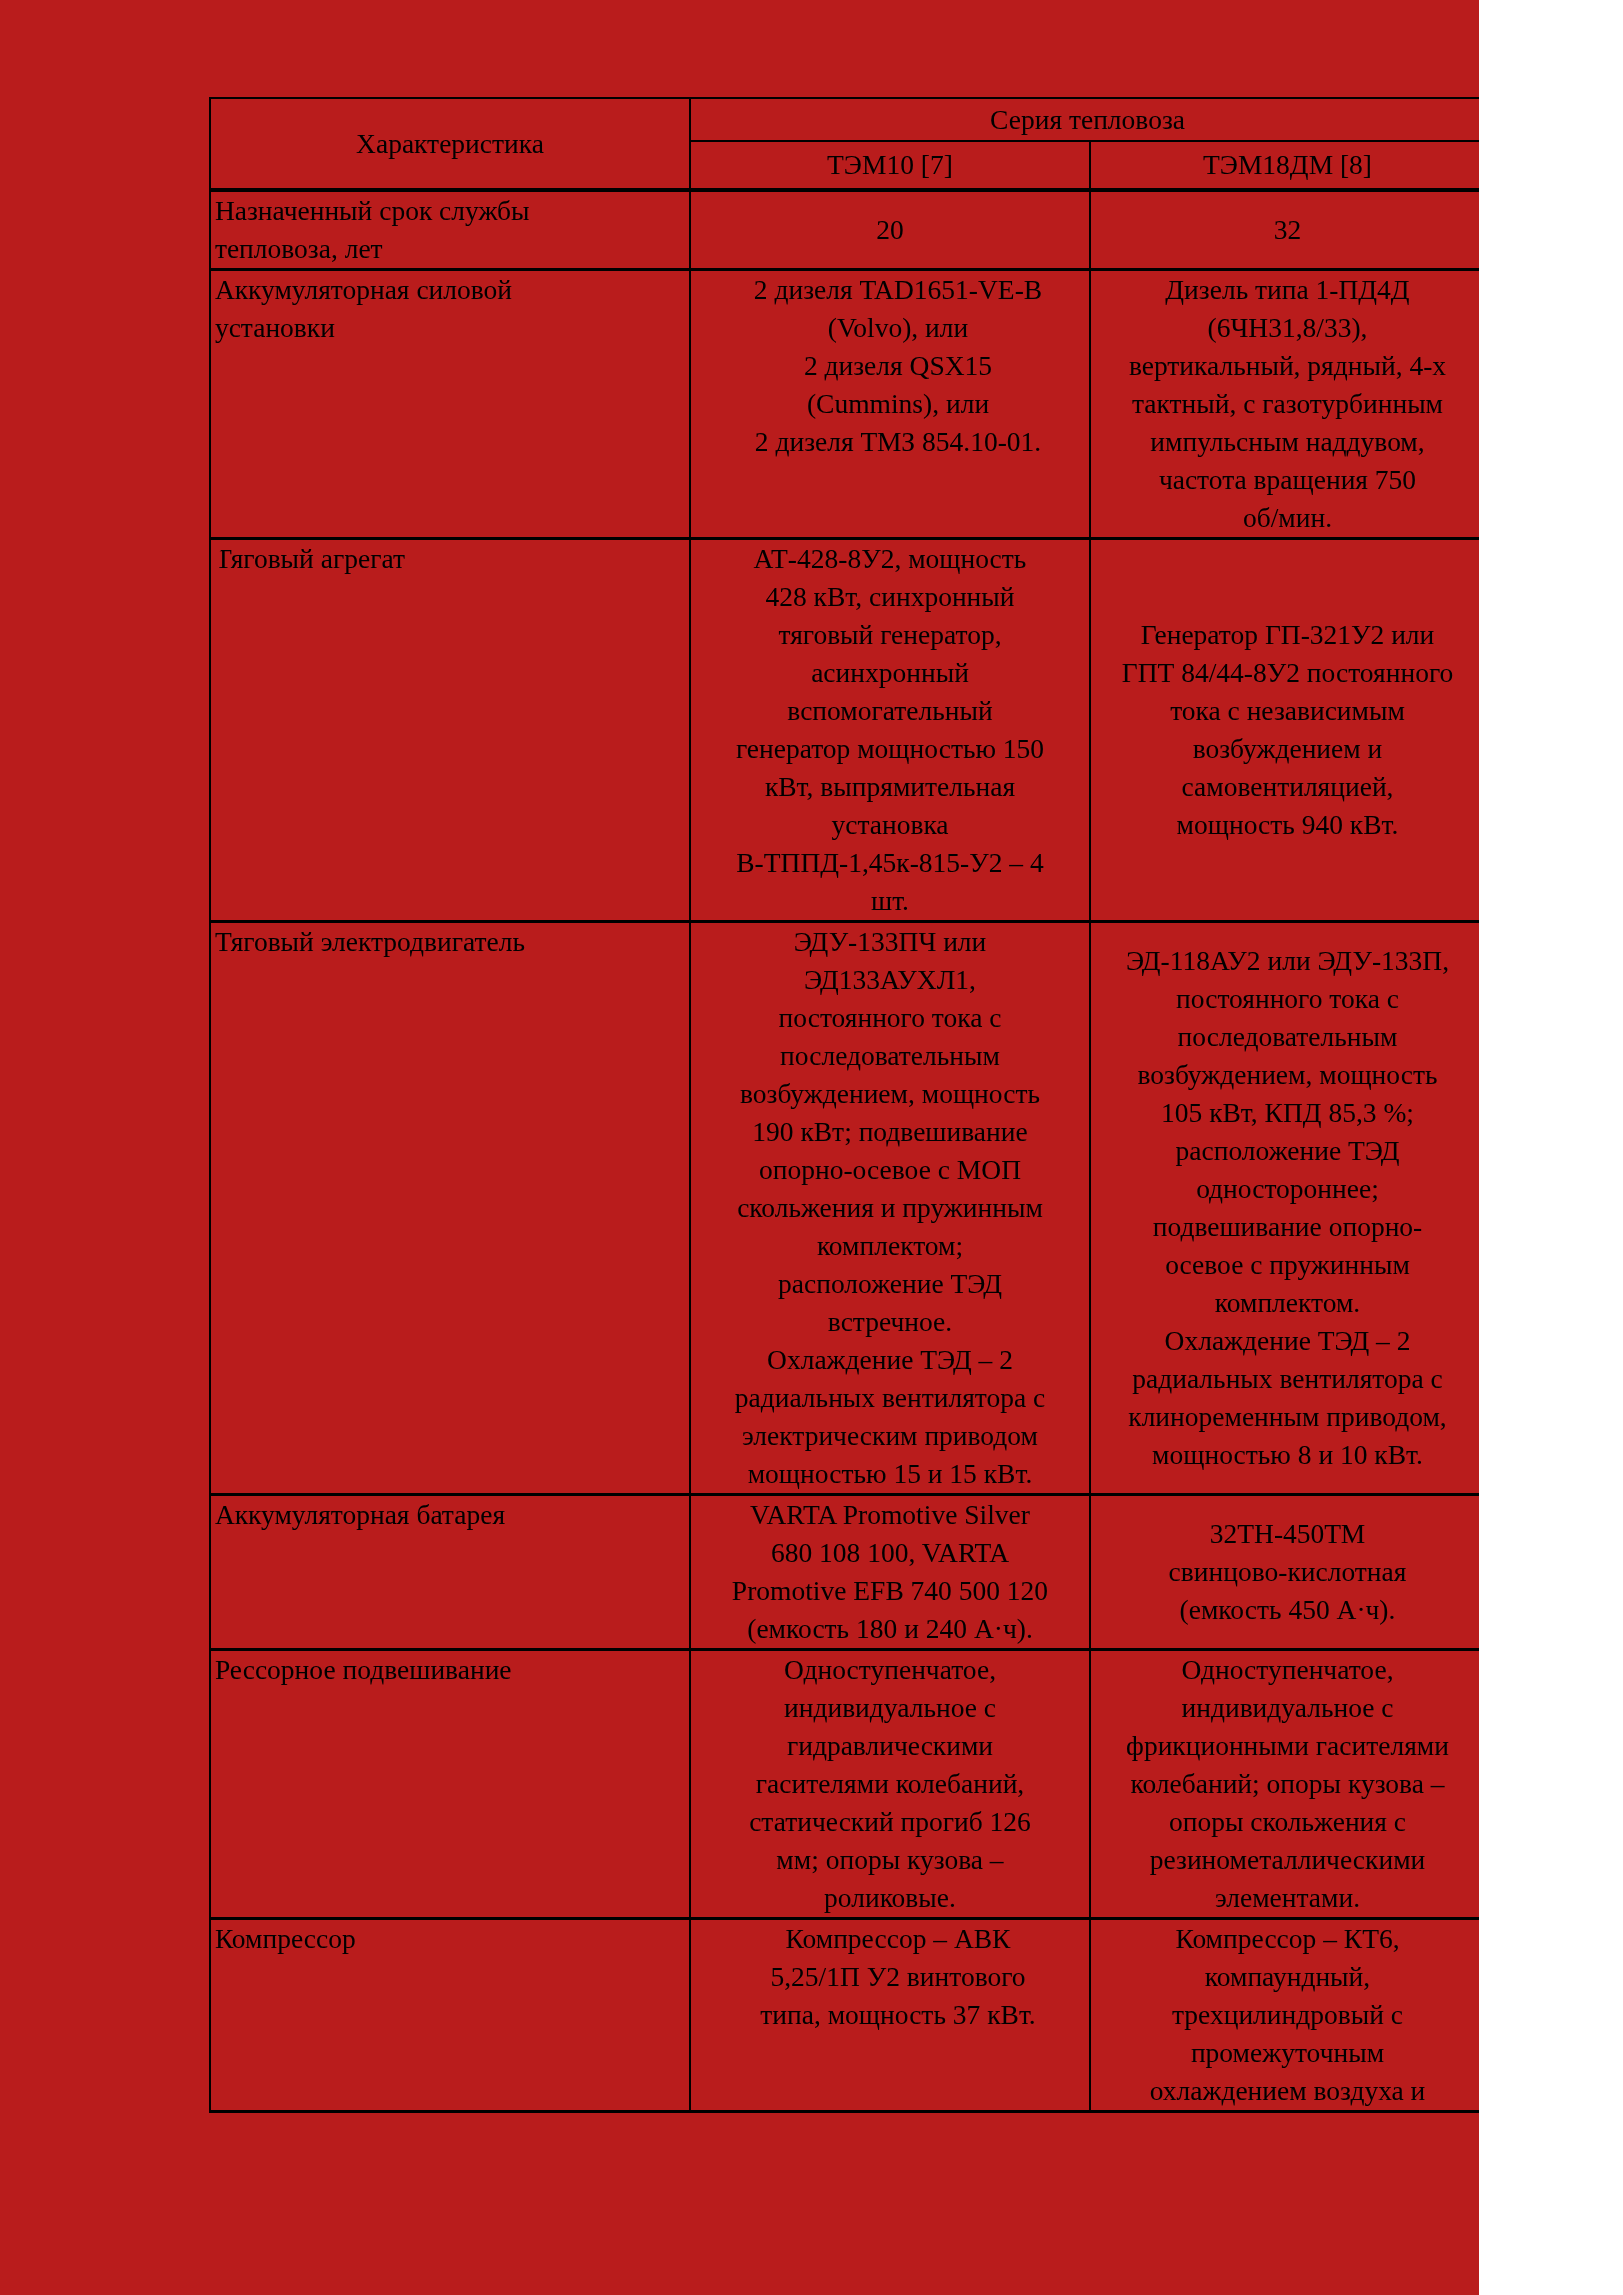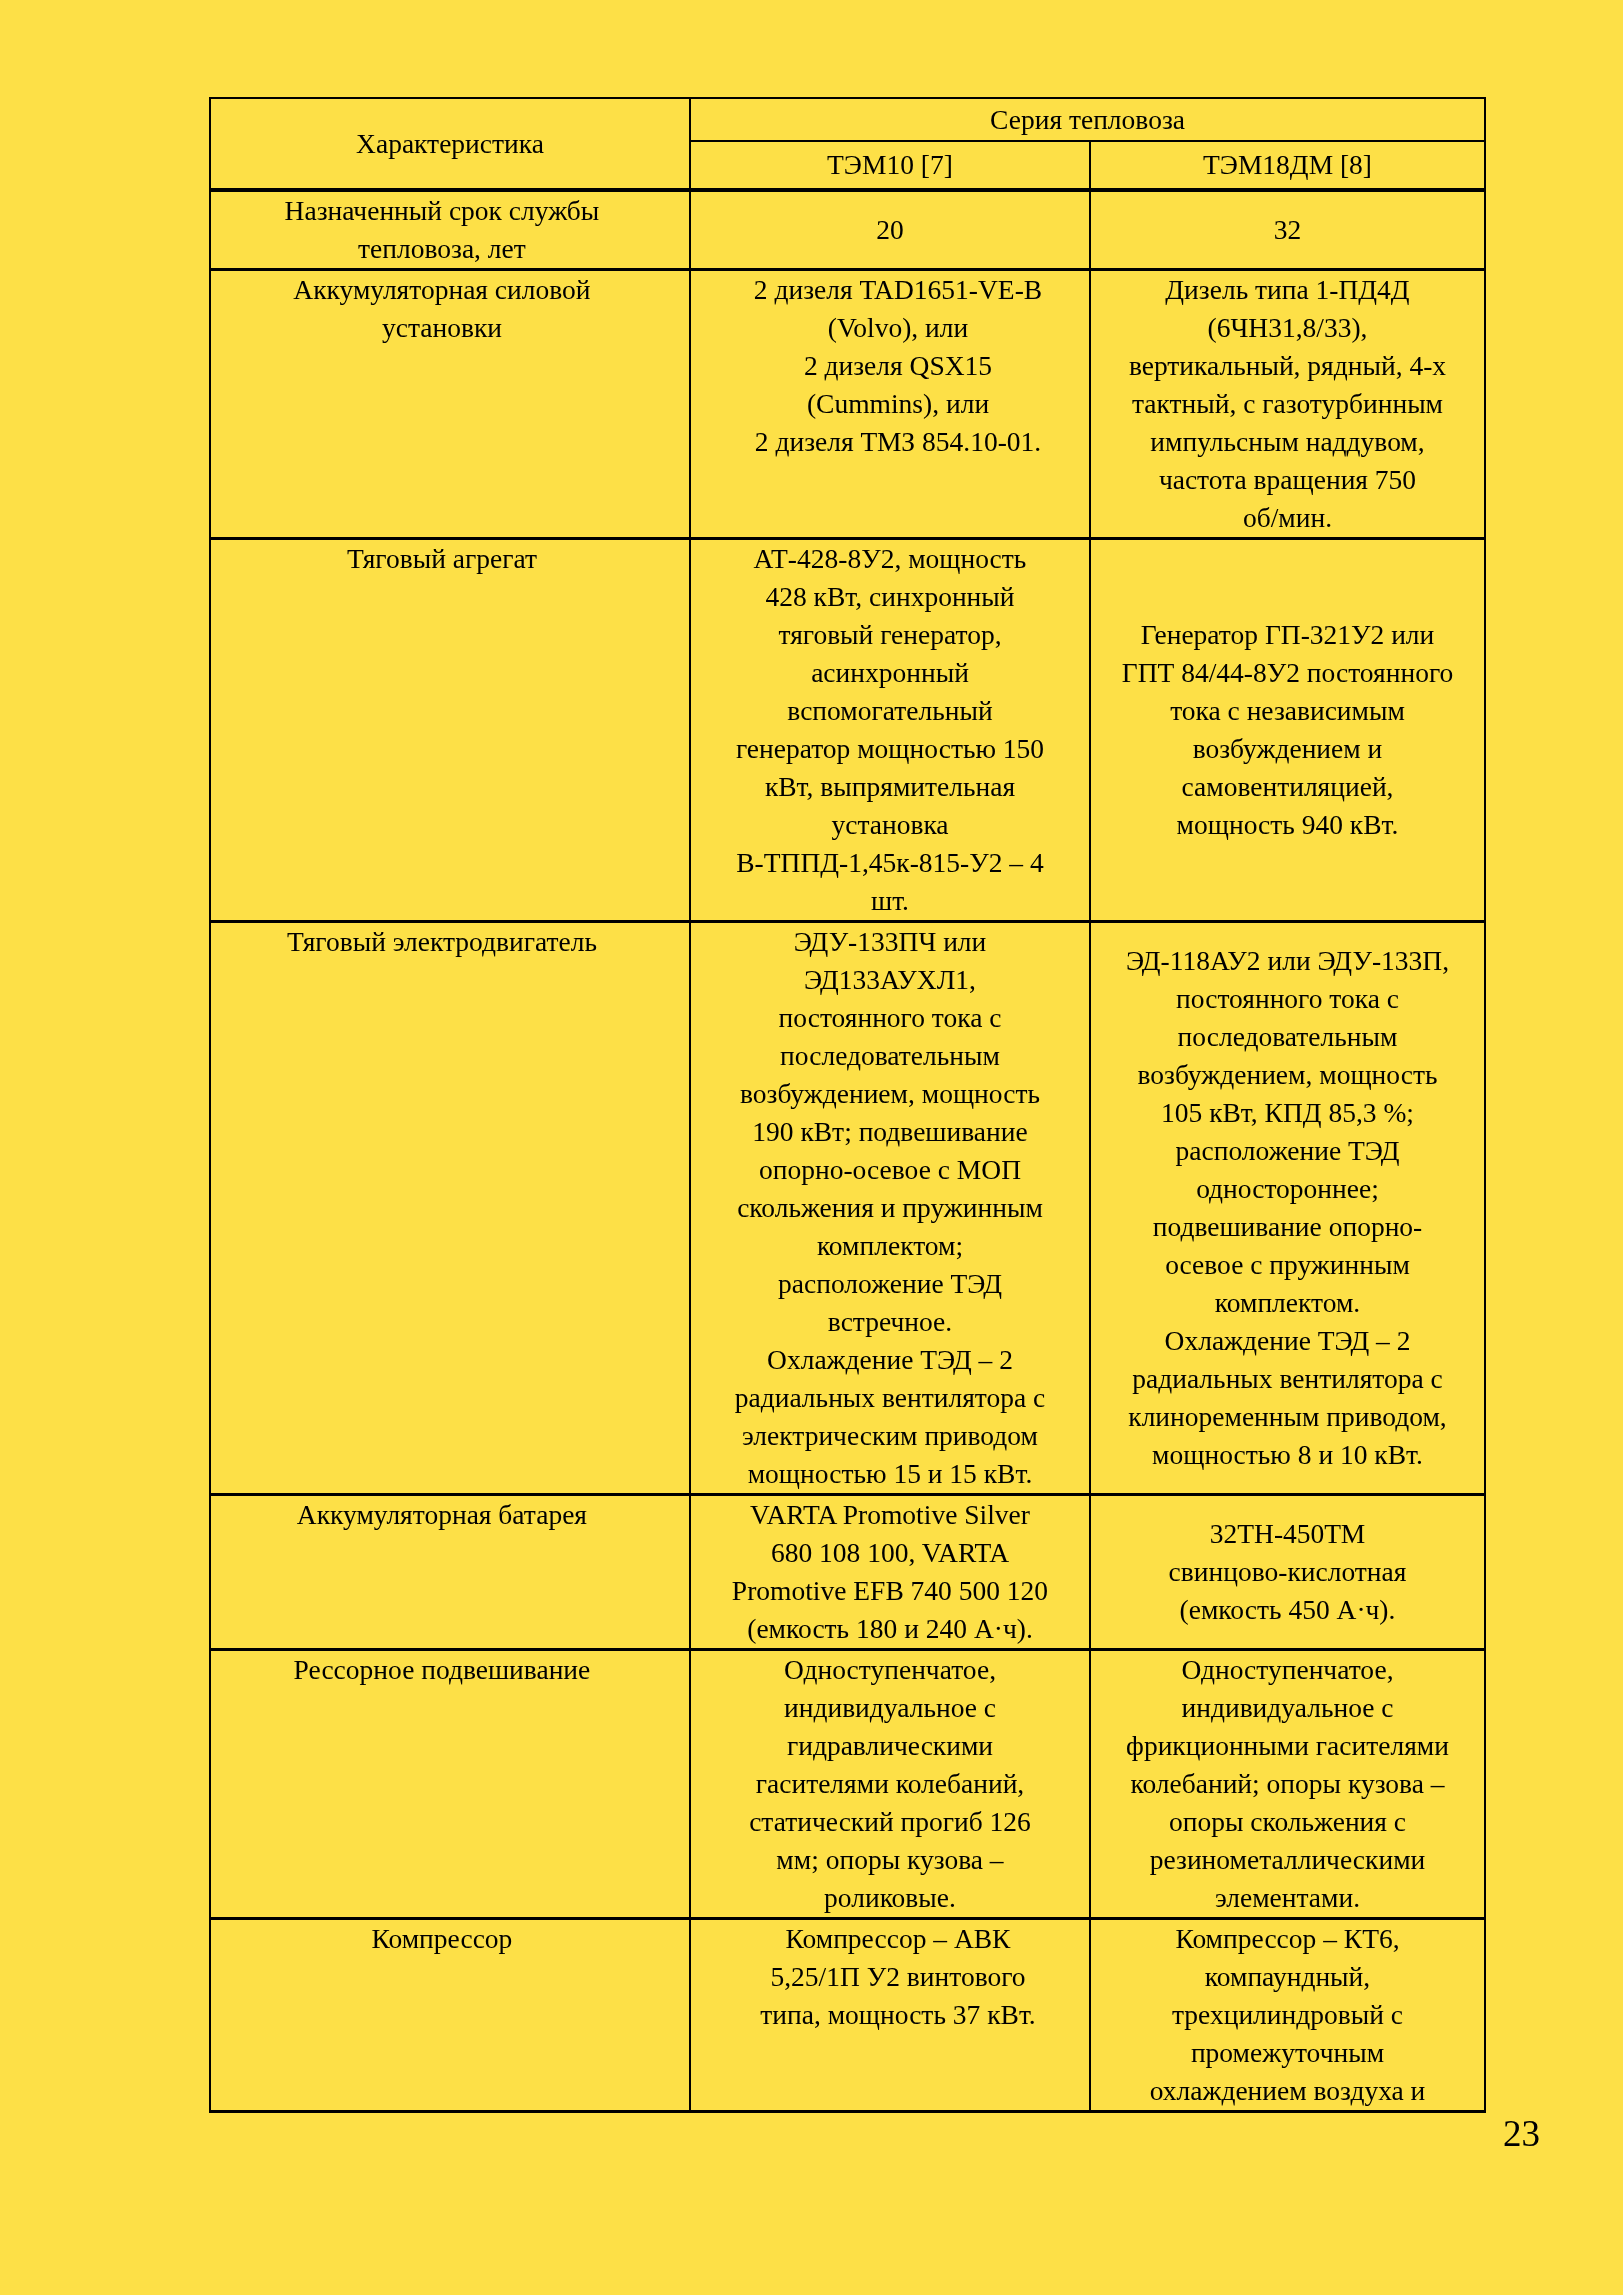--- a/index.html
+++ b/index.html
@@ -9,23 +9,23 @@
   }
   body {
     width: 1623px;
     height: 2295px;
     font-family: "Liberation Serif", "DejaVu Serif", serif;
     color: #000000;
     position: relative;
   }
   .sheet {
     position: relative;
-    width: 1623px;
+    width: 1479px;
     height: 2295px;
-    background: #fde047;
+    background: #b91c1c;
     overflow: hidden;
   }
   table.cmp {
     position: absolute;
     left: 209px;
     top: 97px;
     width: 1276px;
     border-collapse: collapse;
     table-layout: fixed;
     border: 2.6px solid #000;
@@ -42,21 +42,21 @@
     white-space: pre-line;
     overflow: hidden;
     vertical-align: middle;
     text-align: center;
   }
   tr.hdrA th { height: 41px; }
   tr.hdrB th { height: 46px; border-bottom: 4.6px solid #000; }
   th.char-cell { border-bottom: 4.6px solid #000; }
   .cmp tbody td { border-top: 3.9px solid #000; border-bottom: 3.9px solid #000; }
   td.rowlabel {
-    text-align: center;
+    text-align: left;
     vertical-align: top;
     padding-left: 3.9px;
     padding-right: 20px;
     margin-top: 36px;
   }
   td.vtop { vertical-align: top; padding-left: 16px; }
   tr.r1 td { height: 74px; }
   tr.r2 td { height: 261px; }
   tr.r3 td { height: 372px; border-radius: 32px; }
   tr.r4 td { height: 563px; }

